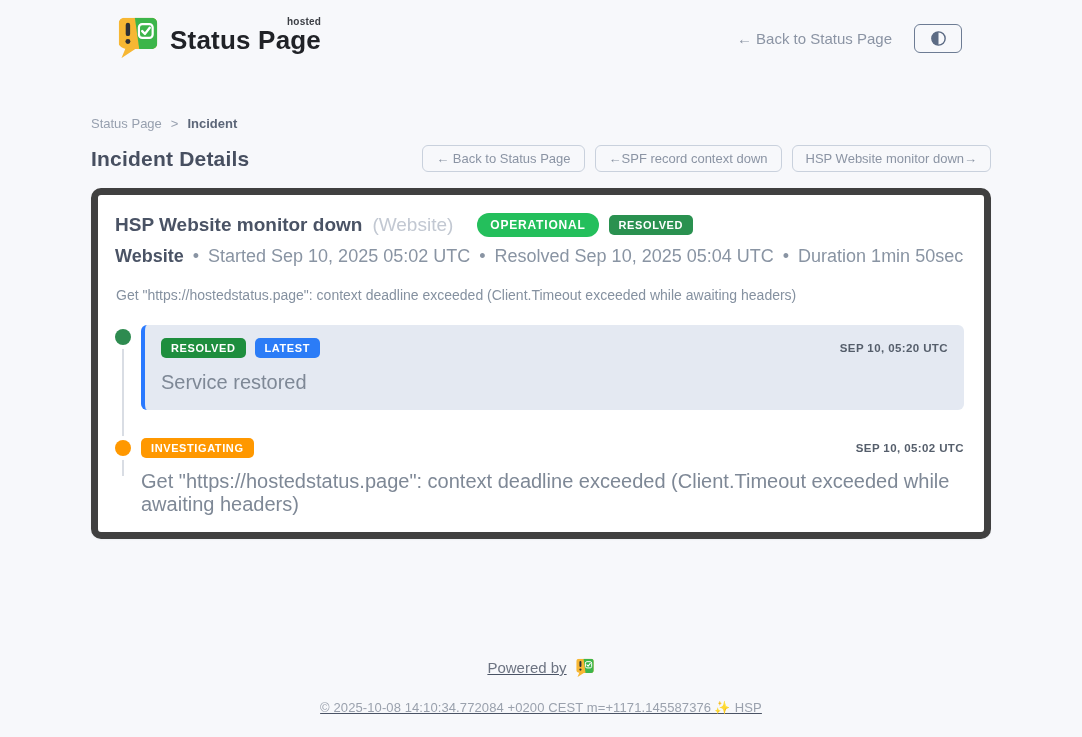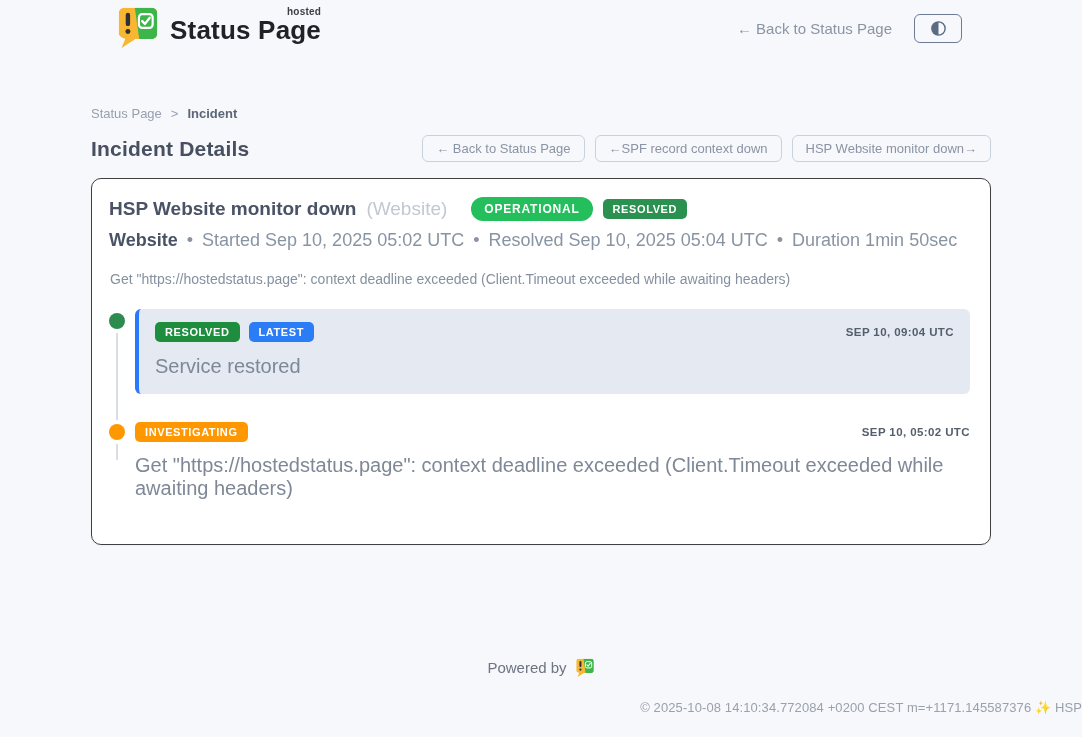--- a/index.html
+++ b/index.html
@@ -8,21 +8,21 @@
     font-family:"Liberation Sans", sans-serif;
     background:var(--page-bg,#f7f8fb);
     color:#4a5365;
     min-height:737px;
   }
   .page { min-height:737px; display:flex; flex-direction:column; }
 
   
   header {
     display:flex; justify-content:space-between; align-items:flex-start;
-    padding:4px 120px 0 116px;
+    padding:14px 120px 0 116px;
   }
   .logo { display:flex; align-items:flex-start; gap:10px; cursor:pointer; }
   .logo-text { display:flex; flex-direction:column; align-items:flex-end; padding-top:2px; }
   .logo-hosted { font-size:10px; color:#3b3e44; font-weight:600; letter-spacing:.2px; }
   .logo-brand { font-size:26px; font-weight:800; color:#202227; letter-spacing:.2px; line-height:1.05; }
   .header-right { display:flex; align-items:center; gap:22px; margin-top:10px; }
   .back-link { font-size:15px; color:#8b94a4; text-decoration:none; cursor:pointer; }
   .theme-toggle {
     width:48px; height:29px; border:1px solid #6d7c94; border-radius:6px;
     background:transparent; display:flex; align-items:center; justify-content:center; cursor:pointer;
@@ -39,23 +39,23 @@
   h1 { font-size:21px; font-weight:600; color:#474f60; letter-spacing:.2px; }
   .nav-buttons { display:flex; gap:10px; }
   .nav-buttons button {
     font-family:inherit; font-size:13px; color:#8b94a4;
     background:transparent; border:1px solid #c9d1dd; border-radius:6px;
     padding:5px 13px; cursor:pointer; white-space:nowrap;
   }
 
   
   .card {
-    margin-top:16px; background:#fff; border:1px solid #404040; border-radius:10px;
+    margin-top:16px; background:#fff; border:7px solid #404040; border-radius:10px;
     box-shadow:0 1px 2px rgba(30,40,60,.04);
-    padding:18px 20px 44px 17px;
+    padding:18px 20px 16px 17px;
   }
   .card-title-row { display:flex; align-items:center; gap:10px; flex-wrap:wrap; }
   .card-title { font-size:19px; font-weight:700; color:#4a5365; }
   .card-component { font-size:19px; font-weight:400; color:#c2c8d2; }
   .pill-operational {
     margin-left:14px;
     background:var(--operational-green,#24bf5c); color:#fff; font-size:12px; font-weight:700;
     letter-spacing:.8px; padding:5px 13px; border-radius:999px;
   }
   .badge { color:#fff; font-size:11px; font-weight:700; letter-spacing:.6px; padding:4px 10px; border-radius:5px; display:inline-block; }
@@ -90,21 +90,21 @@
     border-left:4px solid var(--highlight-border,#2979ff);
     border-radius:6px; padding:13px 16px 16px;
   }
   .t-head { display:flex; align-items:center; gap:9px; }
   .t-date { margin-left:auto; font-size:11.5px; font-weight:700; color:#555e6b; letter-spacing:.4px; }
   .t-msg { margin-top:13px; font-size:20px; color:#7e8896; }
   .t-plain-body { padding-top:2px; }
   .t-plain-body .t-msg { margin-top:12px; }
 
   
-  footer { margin-top:auto; padding-bottom:22px; text-align:right; }
+  footer { margin-top:auto; padding-bottom:22px; text-align:center;text-decoration:underline; }
   .powered { display:flex; align-items:center; justify-content:center; gap:8px; font-size:15px; color:#6d7482; }
   .copyright { margin-top:22px; font-size:13px; color:#9aa1ad; letter-spacing:.1px; }
   .hidden-defs { position:absolute; width:0; height:0; overflow:hidden; }
 </style>
 </head>
 <body>
 
 <svg class="hidden-defs" aria-hidden="true">
   <symbol id="logo-icon" viewBox="0 0 48 48">
     <defs>
@@ -183,21 +183,21 @@
       <p class="description">Get "https://hostedstatus.page": context deadline exceeded (Client.Timeout exceeded while awaiting headers)</p>
 
       <div class="timeline">
 
         <div class="t-entry">
           <span class="t-dot green"></span>
           <div class="t-box">
             <div class="t-head">
               <span class="badge green">RESOLVED</span>
               <span class="badge blue">LATEST</span>
-              <span class="t-date">SEP 10, 09:04 UTC</span>
+              <span class="t-date">SEP 10, 05:20 UTC</span>
             </div>
             <div class="t-msg">Service restored</div>
           </div>
         </div>
 
         <div class="t-entry">
           <span class="t-dot orange"></span>
           <div class="t-plain-body">
             <div class="t-head">
               <span class="badge orange">INVESTIGATING</span>

